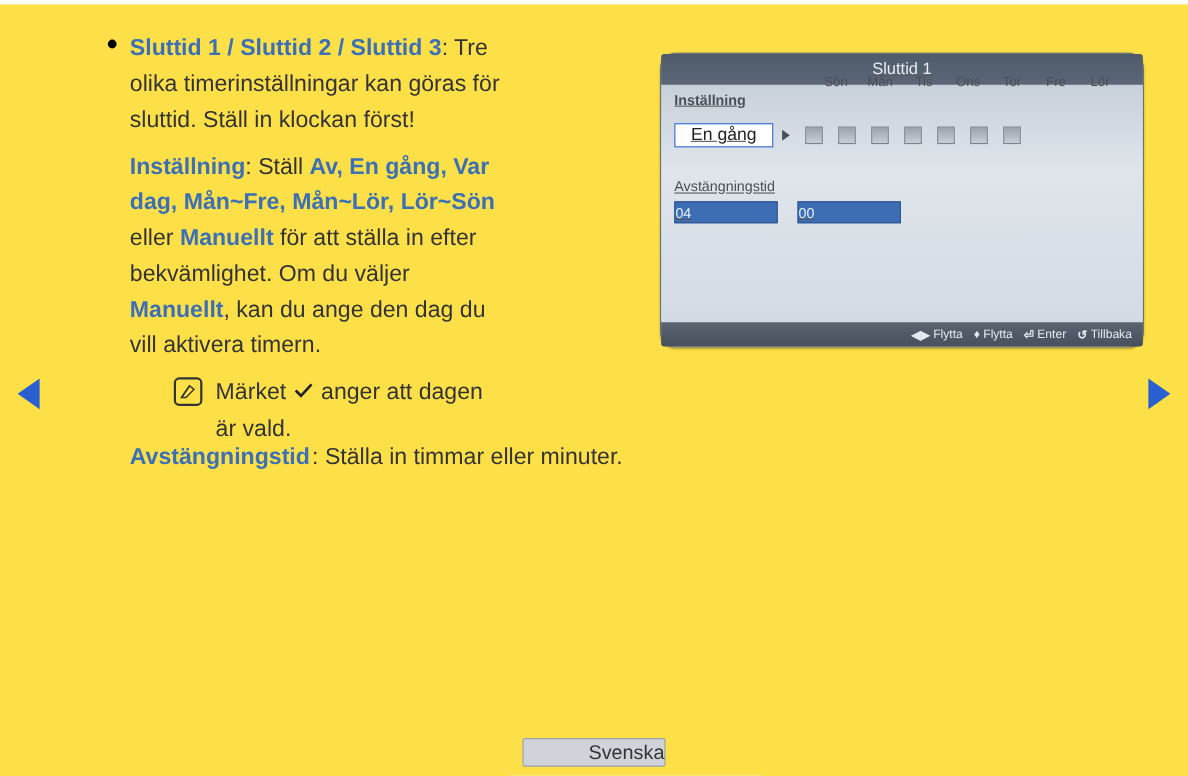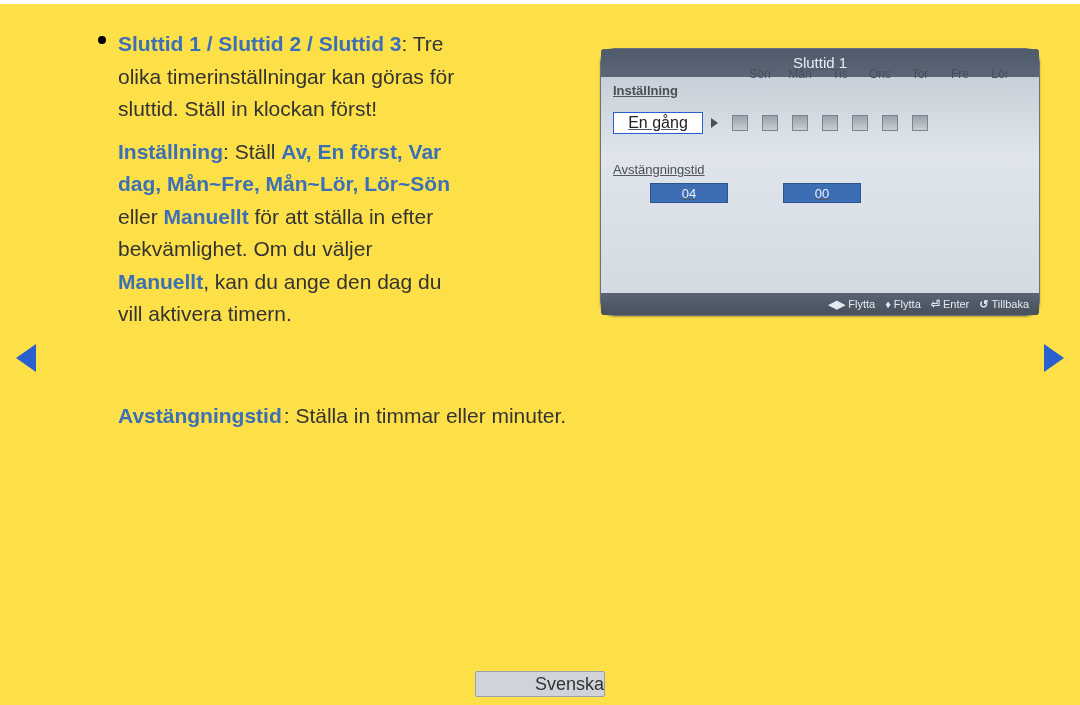--- a/index.html
+++ b/index.html
@@ -173,29 +173,28 @@
     margin-top: 28px;
     font-weight: 500;
     color: #4a4f56;
   }
   .osd-time {
     display: flex;
     gap: 18px;
     margin-top: 6px;
   }
   .time-box {
-    width: 78px;
+    width: 94px;
     height: 20px;
     background: #3d6db3;
     color: #eaf0f8;
-    text-align: center;
+    text-align: left;
     line-height: 20px;
     font-size: 13px;
     border: 1px solid #2e5490;
-    margin-left: 37px;
   }
   .osd-footer {
     position: absolute;
     bottom: 0; left: 0; right: 0;
     height: 22px;
     background: linear-gradient(#5a6472, #47505c);
     color: #e5eaf0;
     font-size: 11px;
     display: flex;
     align-items: center;
@@ -228,21 +227,38 @@
 </head>
 <body>
 <div class="page">
 
 <div class="content-col">
   <div class="bullet"></div>
   <div class="para">
     <span class="blue">Sluttid 1 / Sluttid 2 / Sluttid 3</span><span>: Tre olika timerinställningar kan göras för sluttid. Ställ in klockan först!</span>
   </div>
   <div class="para">
-    <span class="blue">Inställning</span><span>: Ställ </span><span class="blue">Av, En först, Var dag, Mån~Fre, Mån~Lör, Lör~Sön</span><span> eller </span><span class="blue">Manuellt</span><span> för att ställa in efter bekvämlighet. Om du väljer </span><span class="blue">Manuellt</span><span>, kan du ange den dag du vill aktivera timern.</span>
+    <span class="blue">Inställning</span><span>: Ställ </span><span class="blue">Av, En gång, Var dag, Mån~Fre, Mån~Lör, Lör~Sön</span><span> eller </span><span class="blue">Manuellt</span><span> för att ställa in efter bekvämlighet. Om du väljer </span><span class="blue">Manuellt</span><span>, kan du ange den dag du vill aktivera timern.</span>
+  </div>
+  <div class="note-row">
+    <div class="note-icon">
+      <svg viewBox="0 0 24 24">
+            <path d="M3 20 L14 4" stroke="#333" stroke-width="2" fill="none"></path>
+            <path d="M14 4 L20 9 L9 20 L3 20 Z" stroke="#333" stroke-width="2" fill="none"></path>
+          </svg>
+    </div>
+    <div class="note-text">
+      <span>Märket </span>
+      <span class="check-inline">
+        <svg width="20" height="16" viewBox="0 0 24 20">
+              <path d="M3 10 L9 16 L21 3" stroke="#222" stroke-width="3" fill="none"></path>
+            </svg>
+      </span>
+      <span> anger att dagen är vald.</span>
+    </div>
   </div>
 </div>
 
 <div class="avst-line">
   <span class="blue">Avstängningstid</span><span>: Ställa in timmar eller minuter.</span>
 </div>
 
 <div class="nav-left"></div>
 <div class="nav-right"></div>
 

